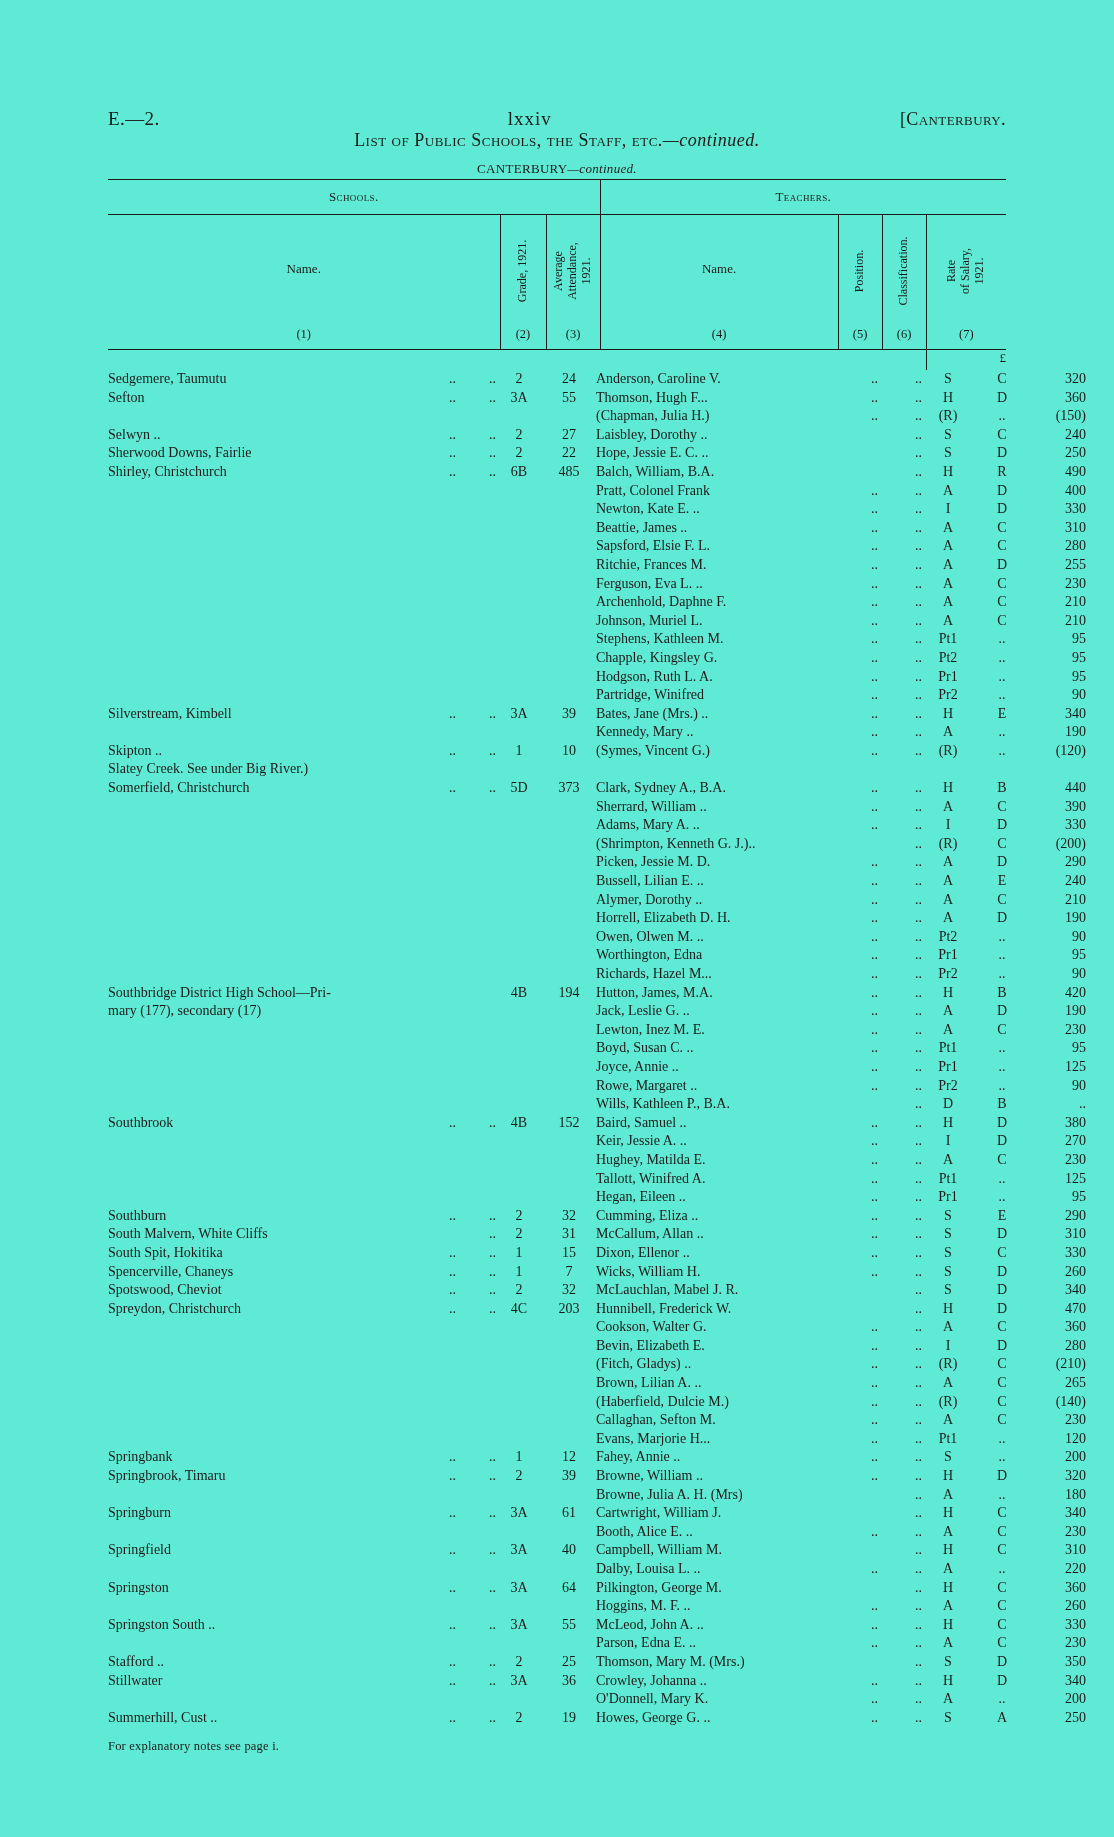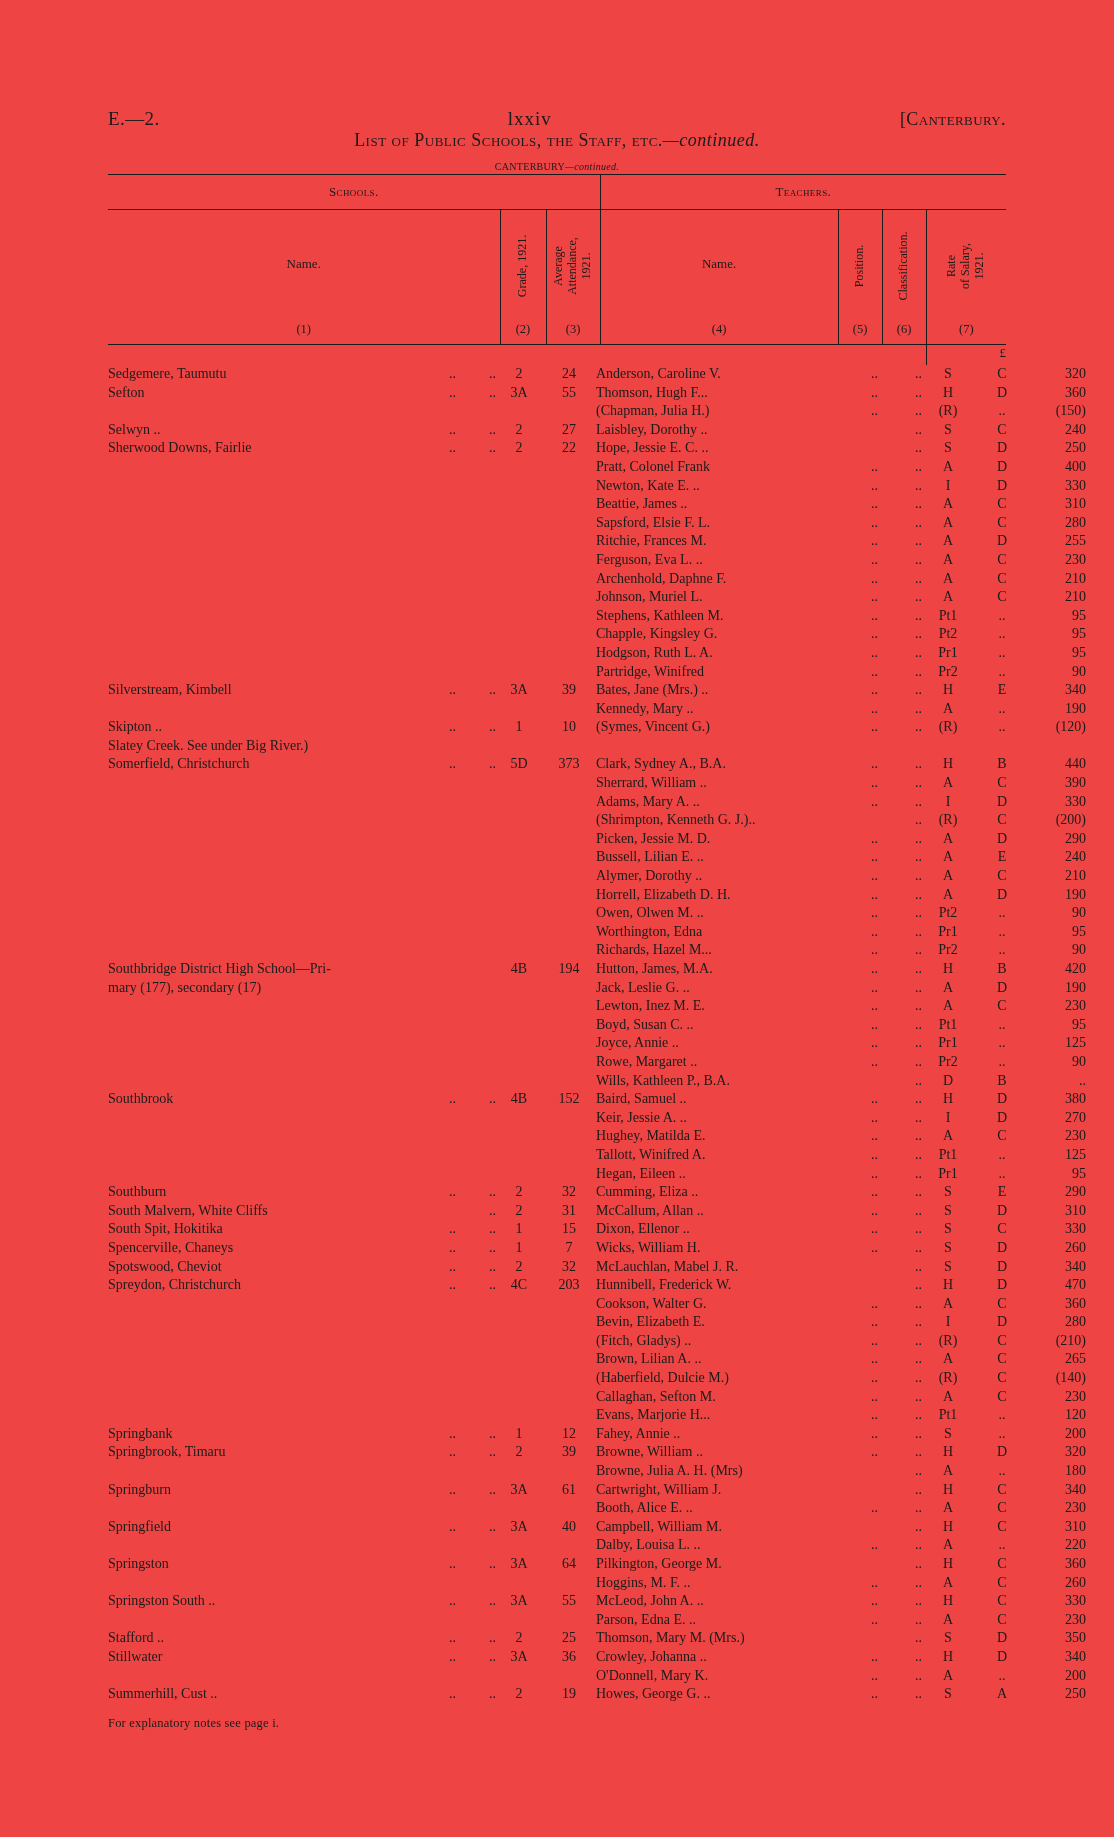--- a/index.html
+++ b/index.html
@@ -12,21 +12,21 @@
     height: 1837px;
     position: relative;
     font-family: "Liberation Serif", serif;
     color: #1b1b1b;
   }
   .page {
     position: absolute;
     left: 0; top: 0;
     width: 1114px;
     height: 1837px;
-    background: #ef4444;
+    background: #5eead4;
   }
   .sheet {
     position: absolute;
     left: 108px;
     top: 108px;
     width: 898px;
   }
   
   .hdr {
     display: flex;
@@ -46,21 +46,21 @@
   }
   .title1 {
     text-align: center;
     font-variant: small-caps;
     font-size: 18px;
     letter-spacing: .5px;
   }
   .title1 .ital { font-variant: normal; font-style: italic; }
   .title2 {
     text-align: center;
-    font-size: 10px;
+    font-size: 13px;
     margin-top: 10px;
     letter-spacing: .3px;
   }
   .title2 .ital { font-style: italic; }
 
   
   table.main {
     margin-top: 2px;
     border-collapse: collapse;
     width: 898px;
@@ -269,20 +269,33 @@
                     <td class="c-grade">2</td>
                     <td class="c-att">22</td>
                     <td class="c-teacher">Hope, Jessie E. C. ..</td>
                     <td class="c-tdots"></td>
                     <td class="c-tdots2">..</td>
                     <td class="c-pos">S</td>
                     <td class="c-class">D</td>
                     <td class="c-rate">250</td>
                   </tr>
                   <tr>
+                    <td class="c-school">Shirley, Christchurch</td>
+                    <td class="c-dots">..</td>
+                    <td class="c-dots2">..</td>
+                    <td class="c-grade">6B</td>
+                    <td class="c-att">485</td>
+                    <td class="c-teacher">Balch, William, B.A.</td>
+                    <td class="c-tdots"></td>
+                    <td class="c-tdots2">..</td>
+                    <td class="c-pos">H</td>
+                    <td class="c-class">R</td>
+                    <td class="c-rate">490</td>
+                  </tr>
+                  <tr>
                     <td class="c-school"></td>
                     <td class="c-dots"></td>
                     <td class="c-dots2"></td>
                     <td class="c-grade"></td>
                     <td class="c-att"></td>
                     <td class="c-teacher">Pratt, Colonel Frank</td>
                     <td class="c-tdots">..</td>
                     <td class="c-tdots2">..</td>
                     <td class="c-pos">A</td>
                     <td class="c-class">D</td>

